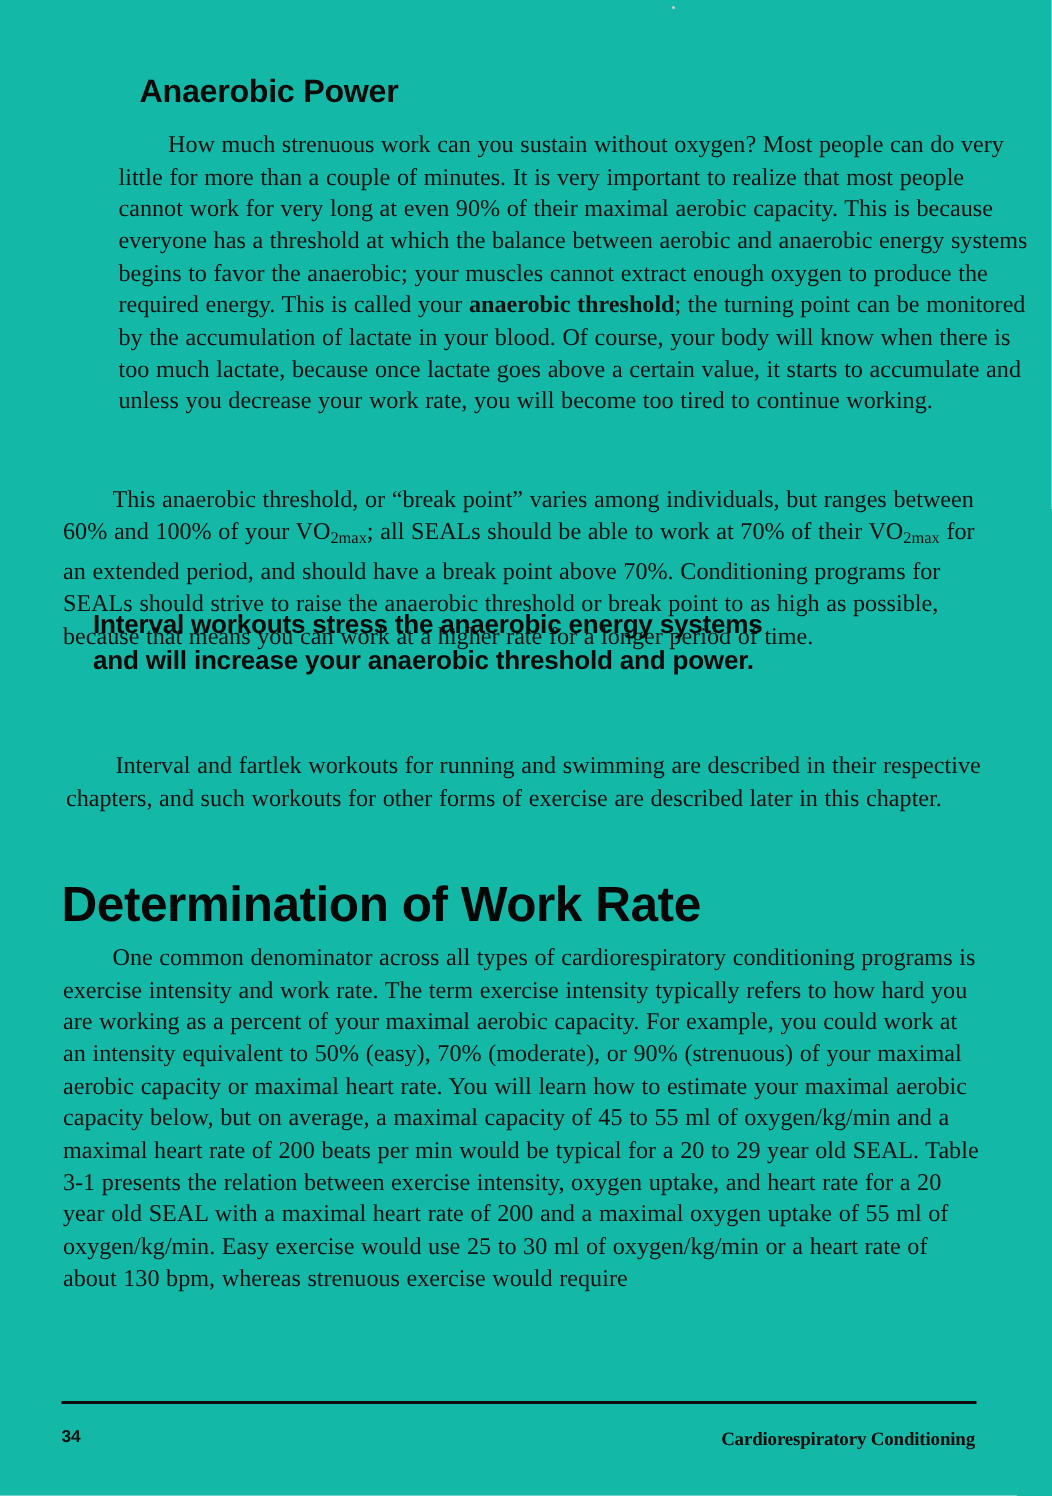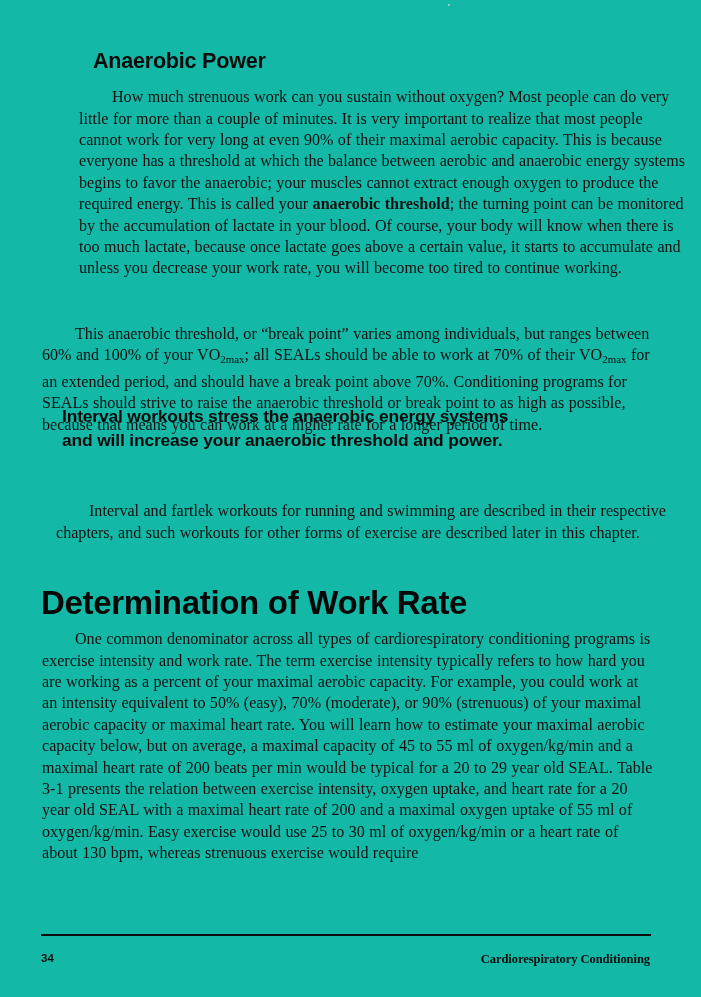--- a/index.html
+++ b/index.html
@@ -65,21 +65,21 @@
     font-weight: bold;
   }
   sub {
     font-size: 0.68em;
     vertical-align: -0.28em;
     letter-spacing: 0;
   }
 
   #para-1 { left: 42px; top: 70px;  width: 610px; margin-left: 37px; }
   #para-2 { left: 42px; top: 287px; width: 614px; margin-top: 36px; }
-  #para-3 { left: 56px; top: 484px; width: 610px; font-family: Liberation Serif, serif; }
+  #para-3 { left: 44px; top: 484px; width: 610px; font-family: Liberation Serif, serif; }
   #para-4 { left: 42px; top: 612px; width: 614px; }
 
   
   .callout {
     position: absolute;
     left: 62px;
     top: 404px;
     width: 590px;
     font-family: "Liberation Sans", "DejaVu Sans", sans-serif;
     font-weight: bold;

